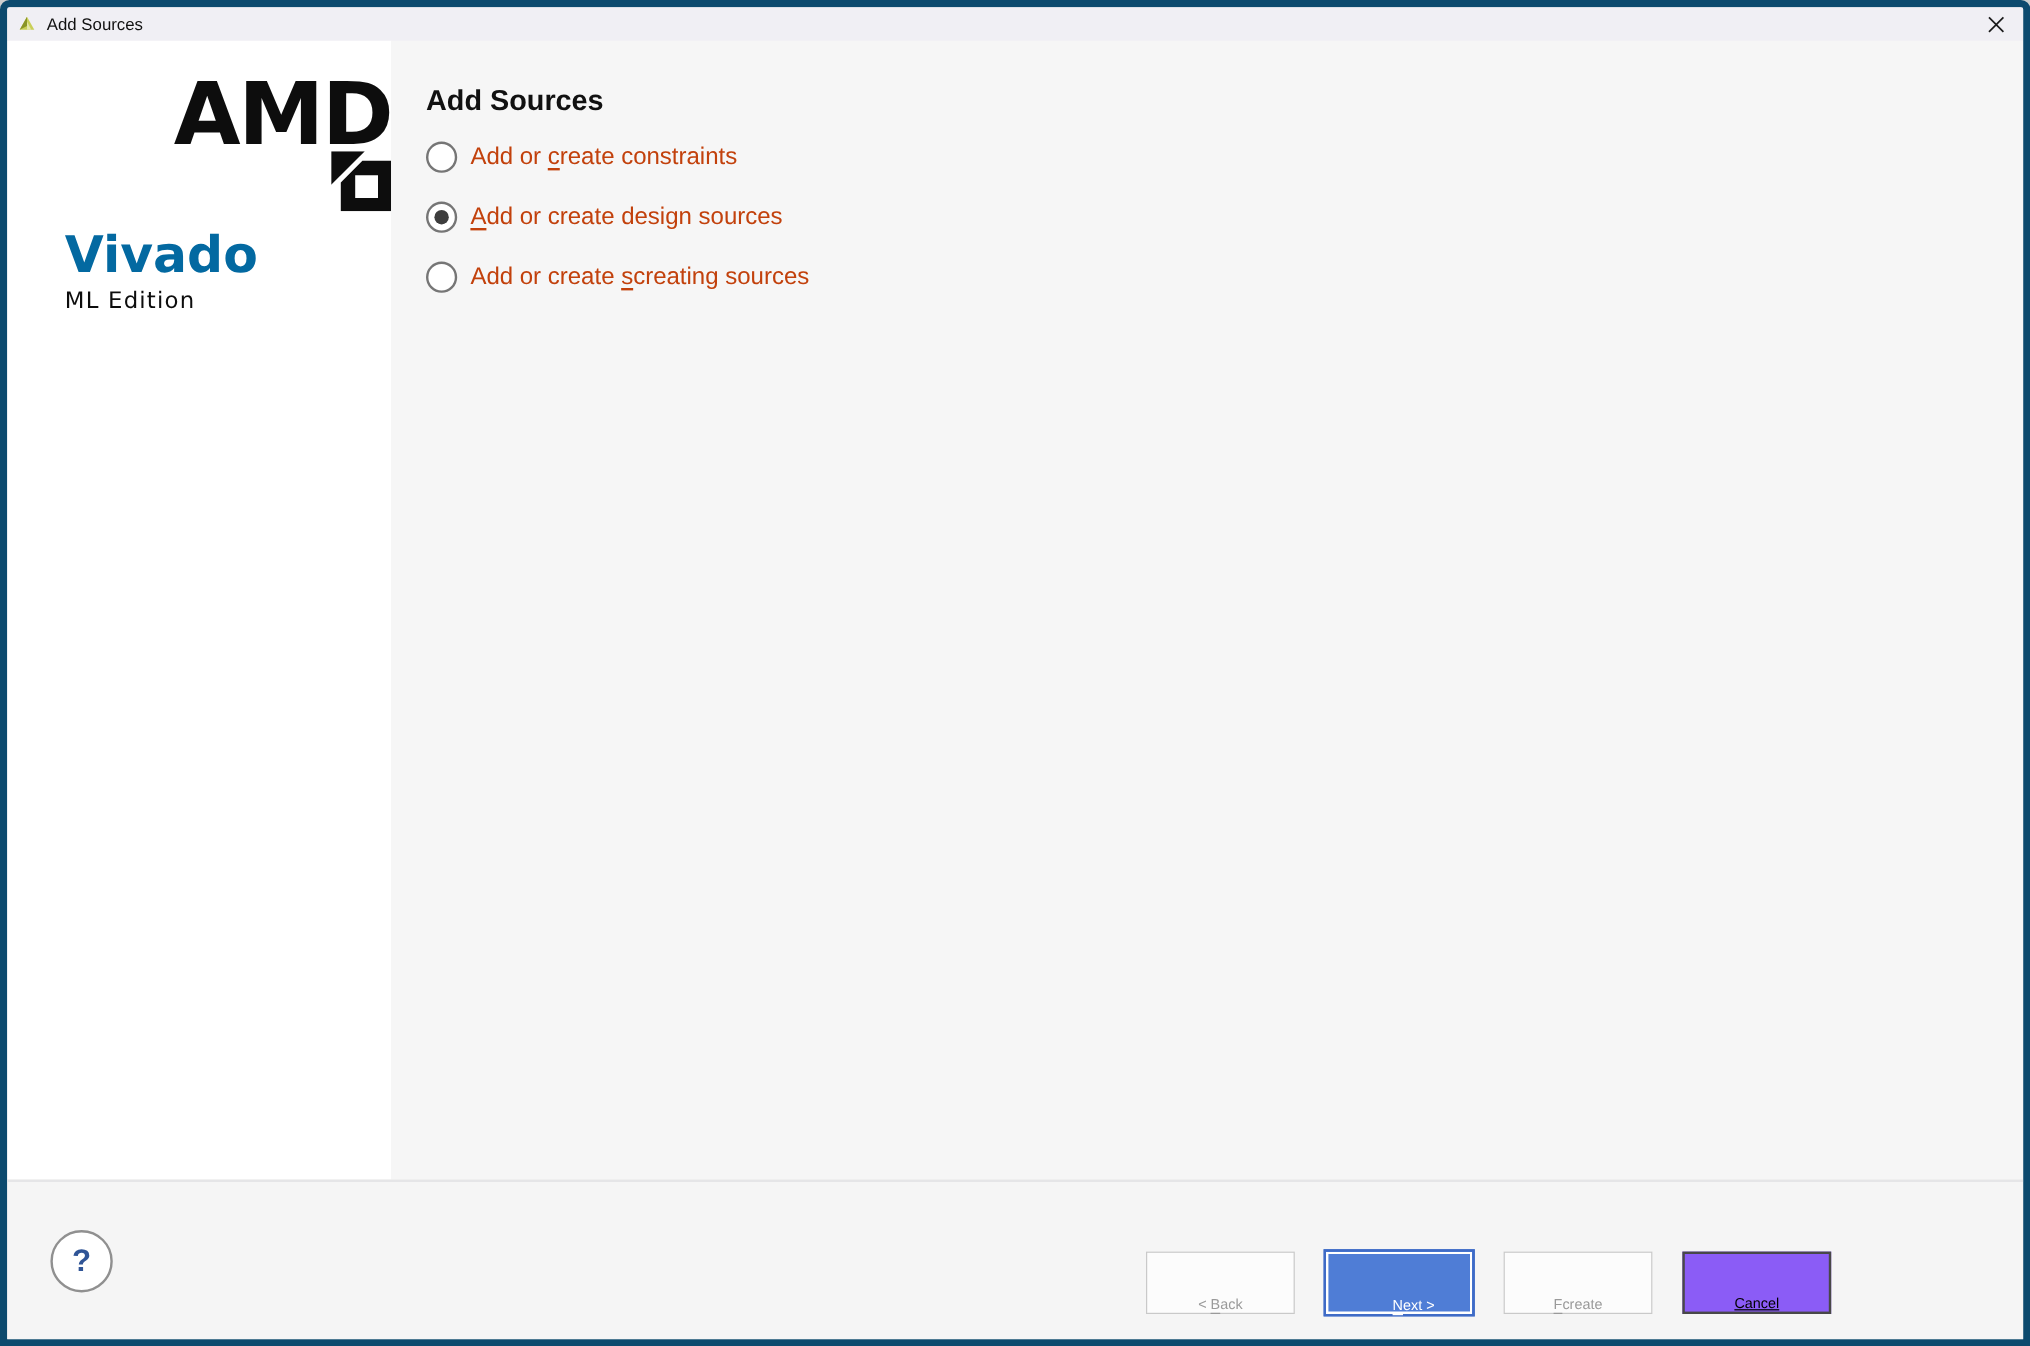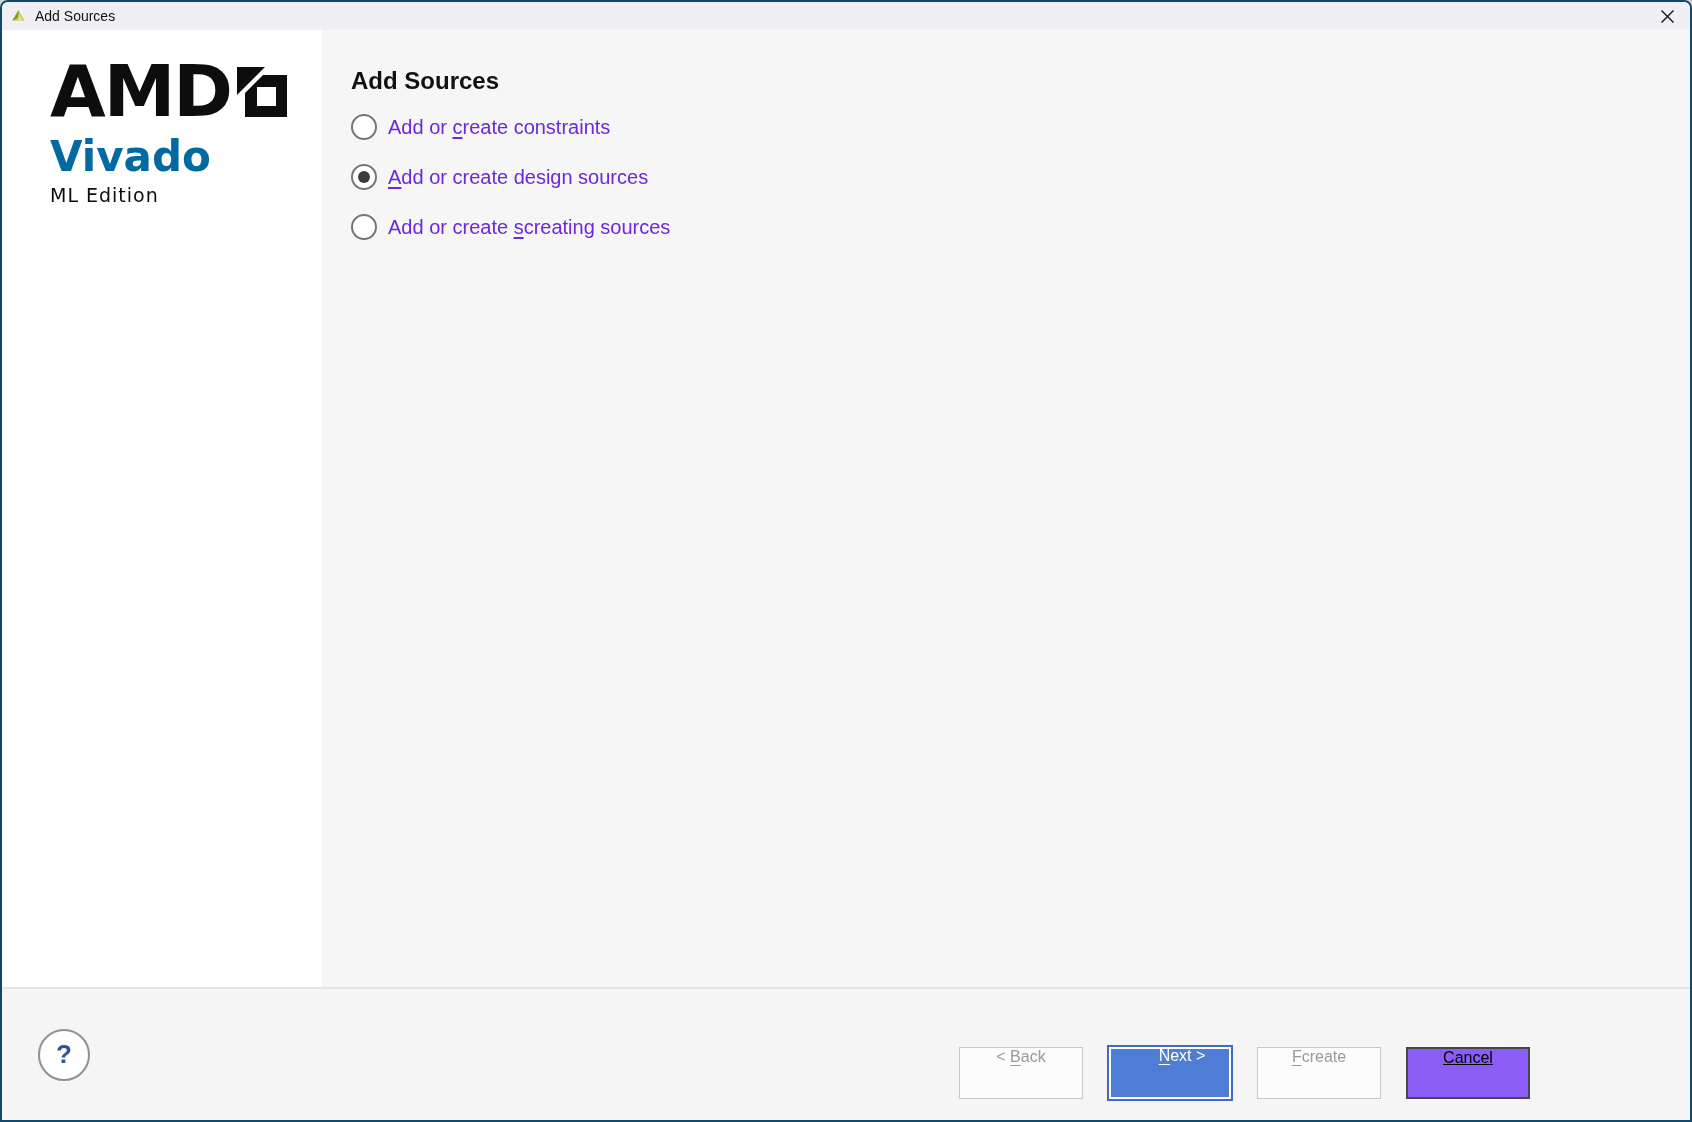--- a/index.html
+++ b/index.html
@@ -1,19 +1,19 @@
 <!DOCTYPE html>
 <html><head>
 <meta charset="utf-8">
 <style>
   * { box-sizing: border-box; margin: 0; padding: 0; }
   html,body { background:#cfcfcf; font-family:"Liberation Sans", sans-serif; }
   .window {
     width:1692px; height:1122px;
-    border:2px solid #0c4a6e;
+    border:6px solid #0c4a6e;
     border-radius:8px 8px 0 0;
     overflow:hidden;
     display:flex; flex-direction:column;
     background:#f6f6f6;
   }
   
   .titlebar {
     height:28px; flex:0 0 28px;
     background:#f0eff4;
     display:flex; align-items:center;
@@ -29,21 +29,21 @@
     background:transparent; border:none; cursor:pointer;
   }
   .close-btn svg { width:15px; height:15px; }
   
   .body { flex:1; display:flex; min-height:0; }
   .sidebar {
     width:320px; flex:0 0 320px;
     background:#ffffff;
     padding:32px 0 0 48px;
   }
-  .brand-row { display:flex; align-items:center; }
+  .brand-row { display:flex; align-items:flex-end;flex-direction:column; }
   .brand-amd {
     font-family:"DejaVu Sans", sans-serif;
     font-weight:bold; font-size:72px; line-height:58px;
     letter-spacing:-2px; color:#0d0d0d;
   }
   .brand-mark { width:50px; height:50px; margin:2px 0 0 6px; }
   .brand-product {
     font-family:"DejaVu Sans", sans-serif;
     font-weight:bold; font-size:42px; line-height:42px;
     color:#0369a1; margin-top:16px; letter-spacing:0px;
@@ -72,45 +72,45 @@
     border:2px solid #767676; background:#fff;
     flex:0 0 26px;
     display:flex; align-items:center; justify-content:center;
   }
   .radio-dot {
     width:12px; height:12px; border-radius:50%;
     background:#3d3d3d; display:none;
   }
   .radio-outer.selected .radio-dot { display:block; }
   .radio-label {
-    margin-left:11px; font-size:20px; color:#6d28d9;text-align:right;
+    margin-left:11px; font-size:20px; color:#c2410c;text-align:right;
   }
   .mn { text-decoration:underline; text-underline-offset:3px; }
   
   .footer {
     flex:0 0 133px;
     background:#f5f5f5;
     border-top:2px solid #e5e5e7;
     display:flex; align-items:center;
     padding:0 160px 0 36px;
   }
   .help-btn {
     width:52px; height:52px; border-radius:50%;
     background:#fff; border:2px solid #909090;
     font-size:26px; font-weight:bold; color:#2f5496;
     display:flex; align-items:center; justify-content:center;
     cursor:pointer; font-family:"Liberation Sans", sans-serif;
   }
   .footer .spacer { flex:1; }
   .btn {
     height:52px; width:124px;
-    font-size:16px; font-family:"Liberation Sans", sans-serif;
+    font-size:12px; font-family:"Liberation Sans", sans-serif;
     background:#fdfdfd; border:1px solid #bfbfbf;
     color:#111; cursor:pointer; margin-left:24px;
-    display:inline-flex; align-items:flex-start; justify-content:center;margin-top:36px;
+    display:inline-flex; align-items:flex-end; justify-content:center;margin-top:36px;
   }
   .btn.disabled {
     color:#9a9a9a; border-color:#c9c9c9; background:#fcfcfc;
     cursor:default;
   }
   .btn.primary {
     background:#4f7dd6; border:2px solid #3f6bc6; color:#ffffff;
     width:126px; height:56px;
     box-shadow: inset 0 0 0 2px #ffffff;
     padding-left: 24px;

